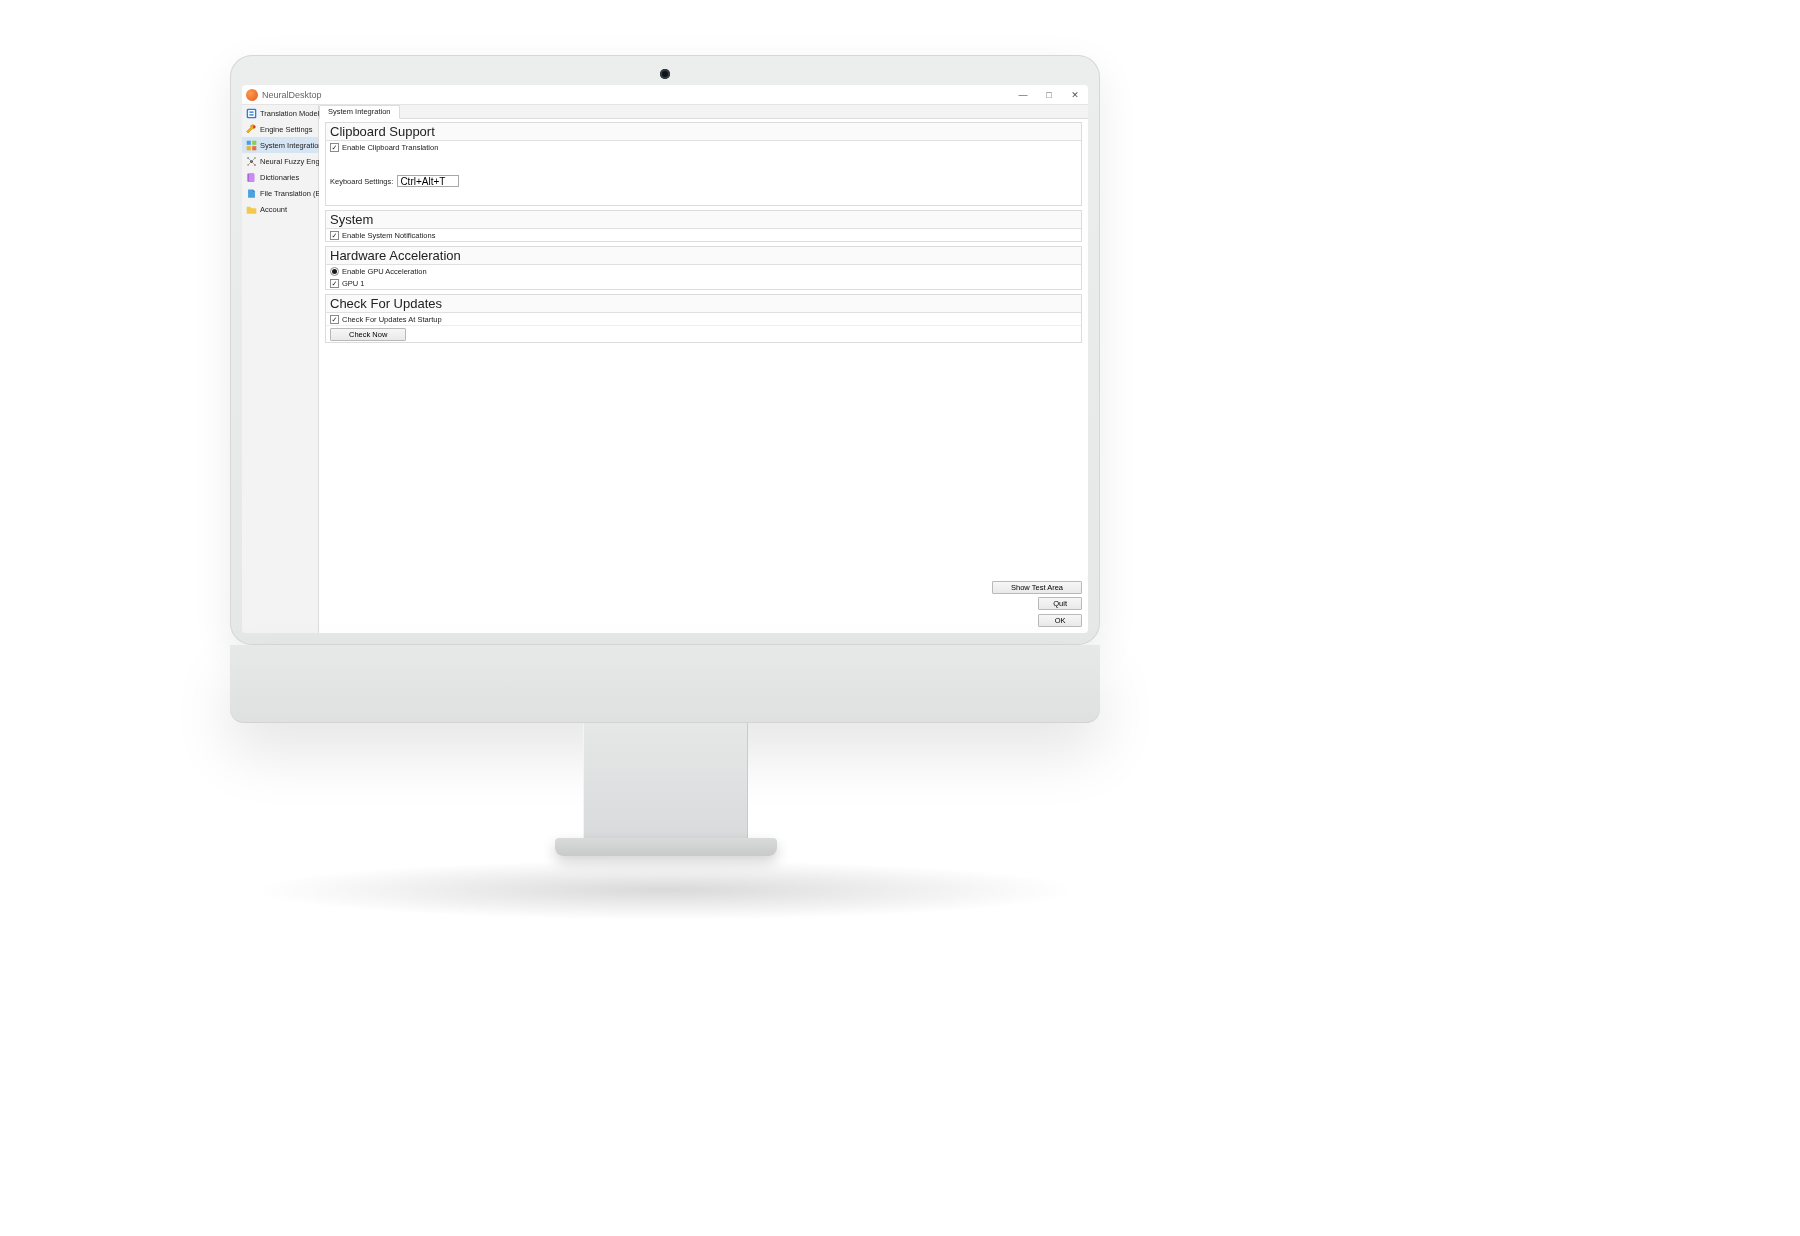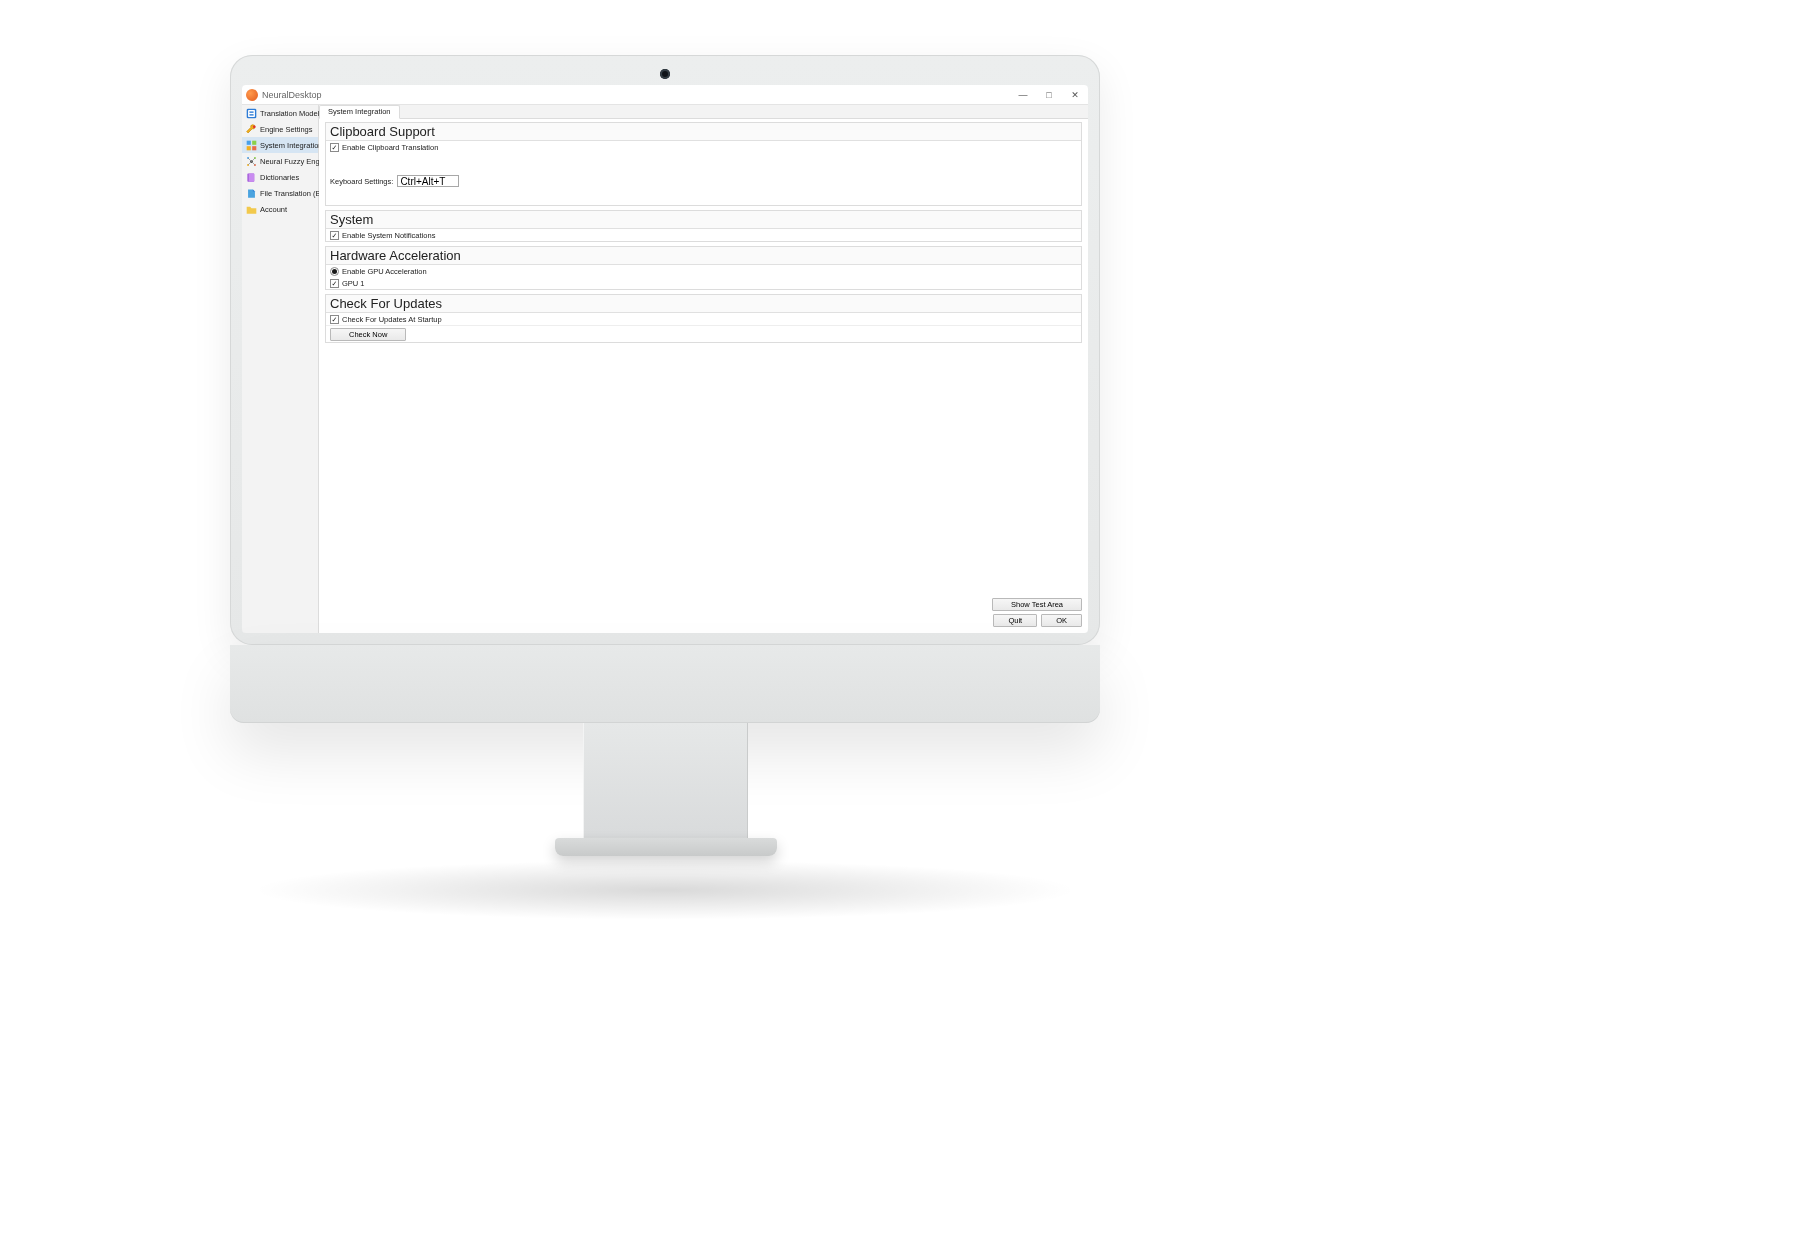--- a/index.html
+++ b/index.html
@@ -108,21 +108,21 @@
   }
 
   .btn {
     background:linear-gradient(#f6f6f6,#e9e9e9); border:1px solid #b9b9b9;
     font-size:7.5px; padding:1px 18px; border-radius:1px; cursor:default;
   }
 
   .footer-buttons {
     position:absolute; right:6px; bottom:6px; display:flex; flex-direction:column; align-items:flex-end; gap:3px;margin-top:48px;
   }
-  .footer-buttons .row2 { display:flex; gap:4px; }
+  .footer-buttons .row2 { display:flex; gap:4px;flex-direction:column; }
   .footer-buttons .btn.small { padding:1px 14px; }
 </style>
 </head>
 <body>
 
 <div class="desk-shadow"></div>
 <div class="monitor-outer">
   <div class="camera"></div>
   <div class="screen">
 

